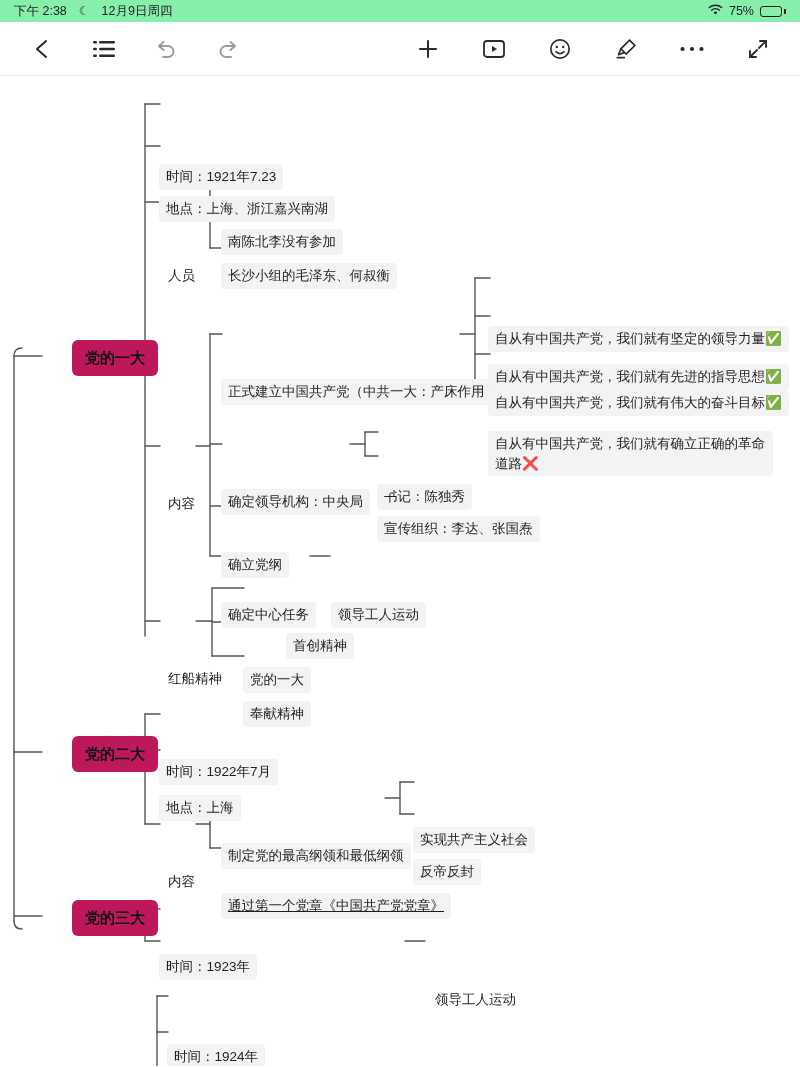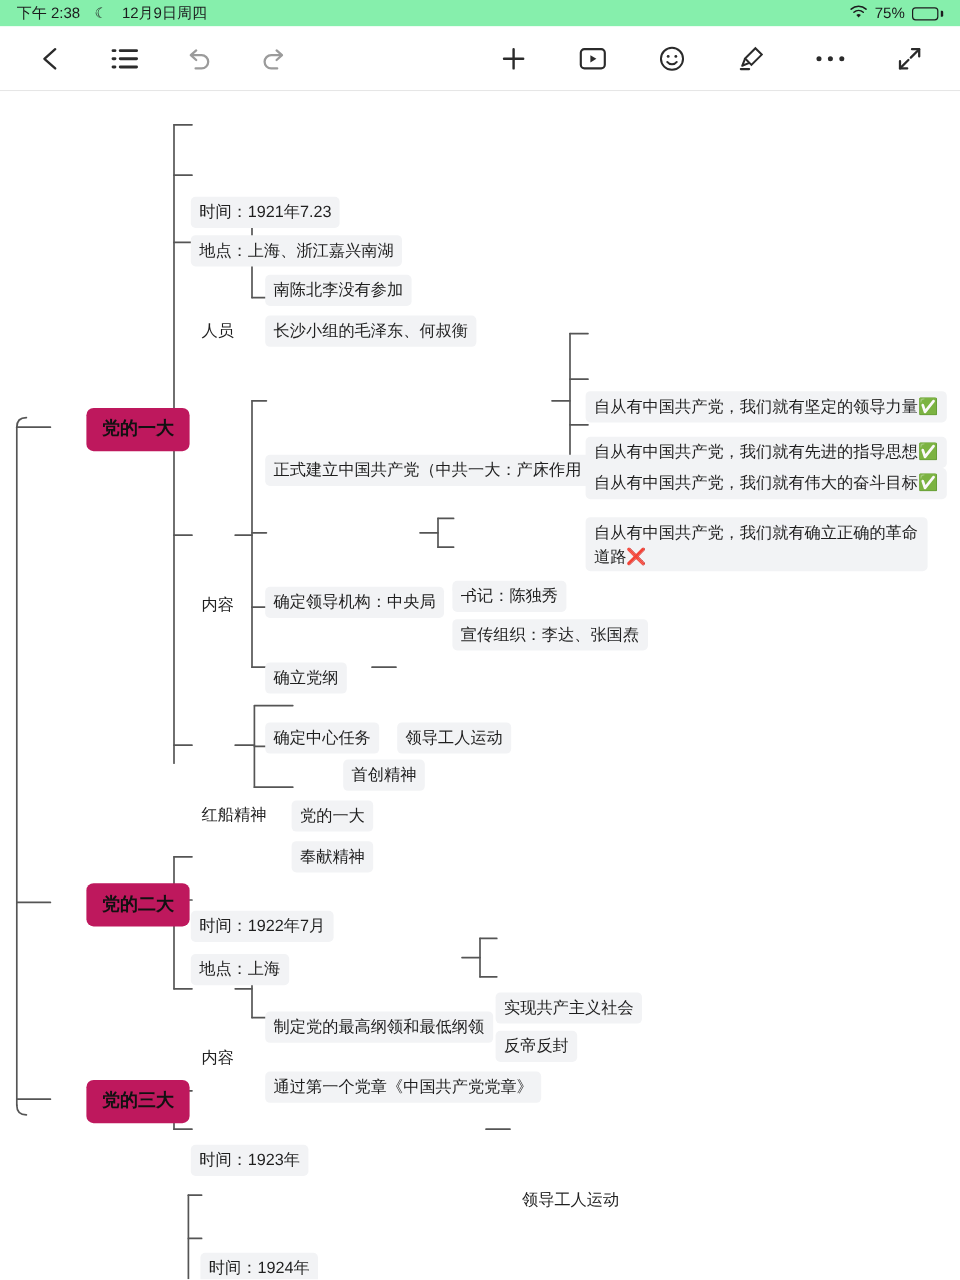--- a/index.html
+++ b/index.html
@@ -326,20 +326,20 @@
   <div class="node shade" style="left:243px; top:557px;margin-left:43px;">首创精神</div>
   <div class="node shade" style="left:243px; top:591px;">党的一大</div>
   <div class="node shade" style="left:243px; top:625px;">奉献精神</div>
 
   <div class="node shade" style="left:159px; top:683px;">时间：1922年7月</div>
   <div class="node shade" style="left:159px; top:719px;">地点：上海</div>
   <div class="node plain" style="left:161px; top:793px;">内容</div>
   <div class="node shade" style="left:221px; top:767px;">制定党的最高纲领和最低纲领</div>
   <div class="node shade" style="left:413px; top:751px;">实现共产主义社会</div>
   <div class="node shade" style="left:413px; top:783px;">反帝反封</div>
-  <div class="node shade" style="left:221px; top:817px;">通过第一个党章《中国共产党党章》</div>
+  <div class="node shade" style="left:221px; top:817px;text-decoration:underline;">通过第一个党章《中国共产党党章》</div>
 
   <div class="node shade" style="left:159px; top:878px;">时间：1923年</div>
   <div class="node plain" style="left:428px; top:911px;">领导工人运动</div>
 
   <div class="node shade" style="left:167px; top:968px;">时间：1924年</div>
 
 </div>
 
 </body></html>

